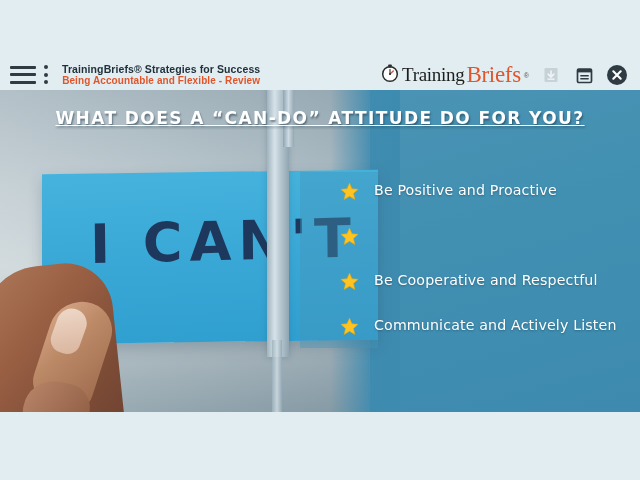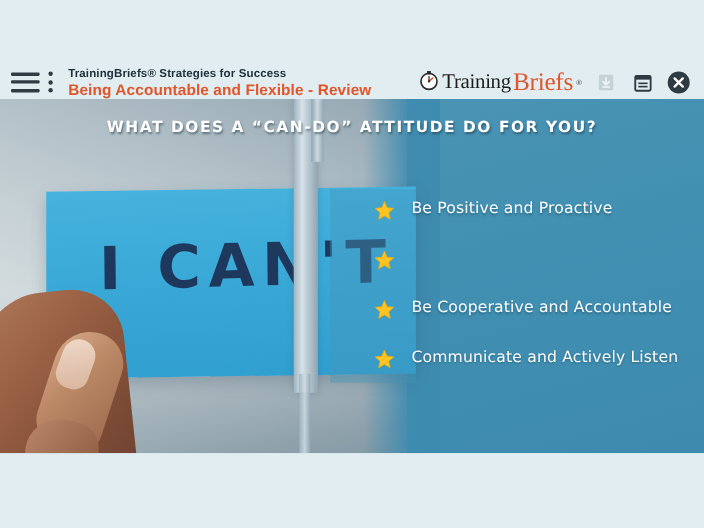--- a/index.html
+++ b/index.html
@@ -62,21 +62,21 @@
     line-height: 1.18;
   }
   .title-main {
     font-size: 10.5px;
     font-weight: bold;
     color: #21313a;
     letter-spacing: 0.1px;
     white-space: nowrap;
   }
   .title-sub {
-    font-size: 14px;
+    font-size: 10px;
     font-weight: bold;
     color: #e0552a;
     letter-spacing: 0.1px;
     white-space: nowrap;
     text-align: center;
   }
 
   .topbar-right {
     margin-left: auto;
     display: flex;
@@ -229,26 +229,27 @@
     transform: rotate(10deg);
   }
 
   
   .slide-title {
     position: absolute;
     left: 0; top: 18px;
     width: 640px;
     text-align: center;
     font-family: "DejaVu Sans", sans-serif;
-    font-size: 14px;
+    font-size: 17px;
     font-weight: bold;
     letter-spacing: 1.4px;
     color: #ffffff;
     text-shadow: 1px 1.5px 2px rgba(30,55,70,0.55);
     white-space: nowrap;
+    text-decoration: underline;
   }
 
   
   .bullet-panel {
     position: absolute;
     left: 300px; top: 82px;
     width: 78px; height: 176px;
     background: rgba(70,150,185,0.42);
   }
   .bullets {
@@ -404,21 +405,21 @@
           </svg>
         </span>
       </div>
 
       <div class="bullet-row">
         <span class="star">
           <svg width="19" height="19" viewBox="0 0 24 24">
             <polygon points="12,1.5 15.1,8.6 22.8,9.3 17,14.4 18.7,22 12,18 5.3,22 7,14.4 1.2,9.3 8.9,8.6" fill="#ffc422" stroke="#f0a800" stroke-width="0.8"></polygon>
           </svg>
         </span>
-        <span class="bullet-text">Be Cooperative and Accountable</span>
+        <span class="bullet-text">Be Cooperative and Respectful</span>
       </div>
 
       <div class="bullet-row">
         <span class="star">
           <svg width="19" height="19" viewBox="0 0 24 24">
             <polygon points="12,1.5 15.1,8.6 22.8,9.3 17,14.4 18.7,22 12,18 5.3,22 7,14.4 1.2,9.3 8.9,8.6" fill="#ffc422" stroke="#f0a800" stroke-width="0.8"></polygon>
           </svg>
         </span>
         <span class="bullet-text">Communicate and Actively Listen</span>
       </div>

